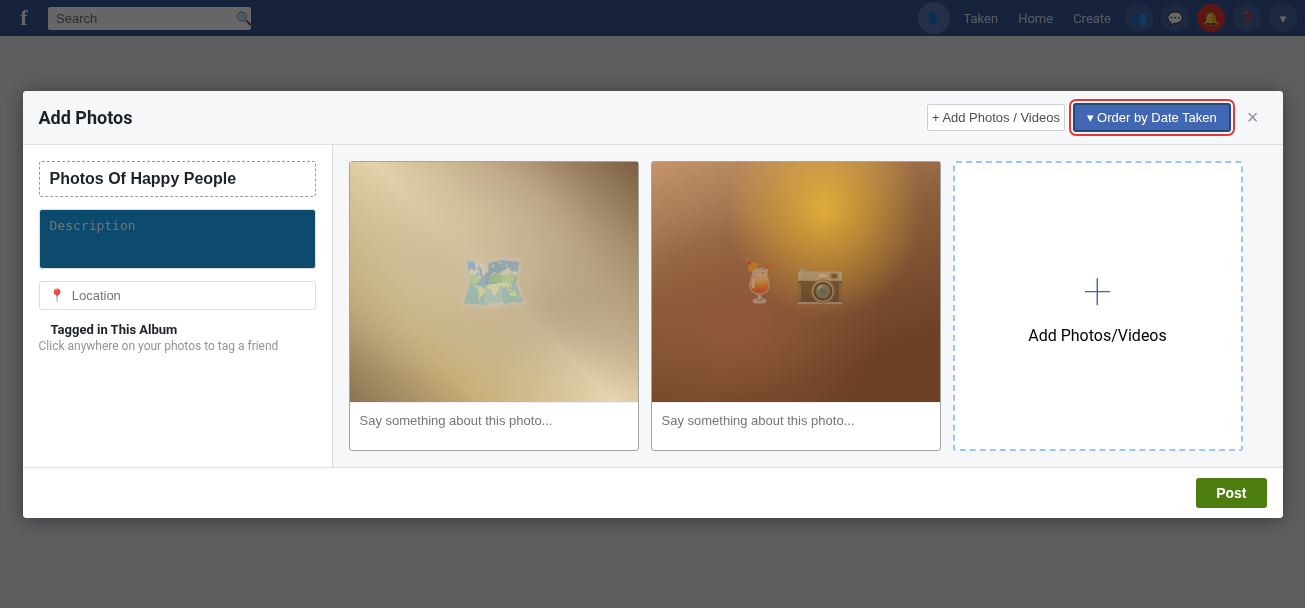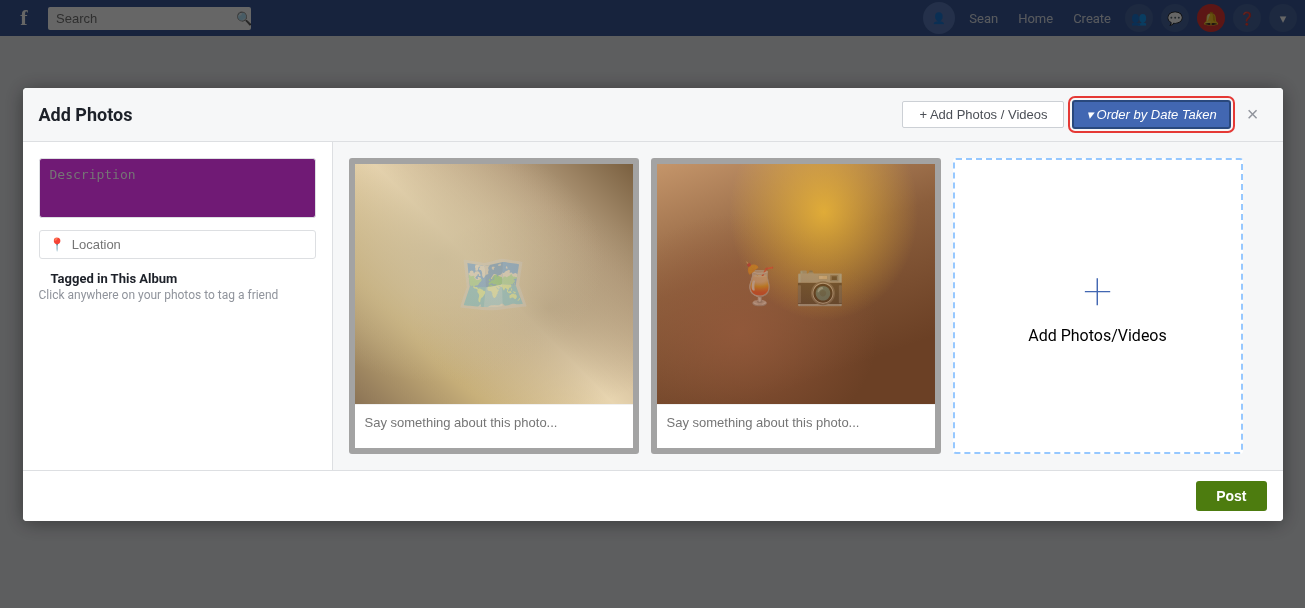--- a/index.html
+++ b/index.html
@@ -115,21 +115,21 @@
     .modal-header-actions {
       display: flex;
       align-items: center;
       gap: 8px;
     }
 
     .btn-add-photos {
       background: white;
       border: 1px solid #ccd0d5;
       border-radius: 2px;
-      padding: 5px 16px;
+      padding: 5px 4px;
       font-size: 13px;
       color: #4b4f56;
       cursor: pointer;
       display: flex;
       align-items: center;
       gap: 4px;
     }
 
     .btn-order {
       background: #4267b2;
@@ -137,21 +137,20 @@
       border-radius: 3px;
       padding: 5px 12px;
       font-size: 13px;
       color: white;
       cursor: pointer;
       display: flex;
       align-items: center;
       gap: 4px;
       outline: 2px solid #e53935;
       outline-offset: 2px;
-      font-style: italic;
     }
 
     .btn-close {
       background: none;
       border: none;
       font-size: 20px;
       color: #90949c;
       cursor: pointer;
       padding: 4px 8px;
       line-height: 1;
@@ -192,21 +191,21 @@
     .description-input {
       border: 1px solid #dddfe2;
       border-radius: 3px;
       padding: 8px 10px;
       font-size: 13px;
       color: #90949c;
       outline: none;
       width: 100%;
       min-height: 60px;
       resize: none;
-      background: #701a75;
+      background: #0c4a6e;
     }
 
     .location-input-wrap {
       border: 1px solid #dddfe2;
       border-radius: 3px;
       padding: 6px 10px;
       display: flex;
       align-items: center;
       gap: 6px;
       background: white;
@@ -246,21 +245,21 @@
 
     .photo-grid {
       display: flex;
       flex-wrap: wrap;
       gap: 12px;
     }
 
     .photo-card {
       width: 290px;
       background: white;
-      border: 6px solid #a3a3a3;
+      border: 1px solid #a3a3a3;
       border-radius: 3px;
       display: flex;
       flex-direction: column;
     }
 
     .photo-caption {
       padding: 10px;
       font-size: 13px;
       color: #90949c;
       border-top: 1px solid #f0f0f0;
@@ -384,21 +383,21 @@
 <div class="topbar">
   <div class="topbar-logo">
     <span>f</span>
   </div>
   <div class="topbar-search">
     <input type="text" placeholder="Search" style="">
     <span style="color:#999">🔍</span>
   </div>
   <div class="topbar-nav">
     <div class="topbar-icon" style="width:32px;height:32px;background:#5a78b8;font-size:11px;color:white">👤</div>
-    <span>Sean</span>
+    <span>Taken</span>
     <span>Home</span>
     <span>Create</span>
     <div class="topbar-icon">👥</div>
     <div class="topbar-icon">💬</div>
     <div class="topbar-icon" style="background:#e53935">🔔</div>
     <div class="topbar-icon">❓</div>
     <div class="topbar-icon">▾</div>
   </div>
 </div>
 
@@ -410,20 +409,21 @@
       <div class="modal-header-actions">
         <button class="btn-add-photos">+ Add Photos / Videos</button>
         <button class="btn-order">▾ Order by Date Taken</button>
         <button class="btn-close">×</button>
       </div>
     </div>
 
     <div class="modal-body">
 
       <div class="left-panel">
+        <input class="album-title-input" type="text" value="Photos Of Happy People" style="">
         <textarea class="description-input" placeholder="Description" style=""></textarea>
         <div class="location-input-wrap">
           <span class="location-icon">📍</span>
           <input class="location-input" type="text" placeholder="Location" style="">
         </div>
         <div>
           <div class="tagged-section-title">Tagged in This Album</div>
           <div class="tagged-section-hint">Click anywhere on your photos to tag a friend</div>
         </div>
       </div>

